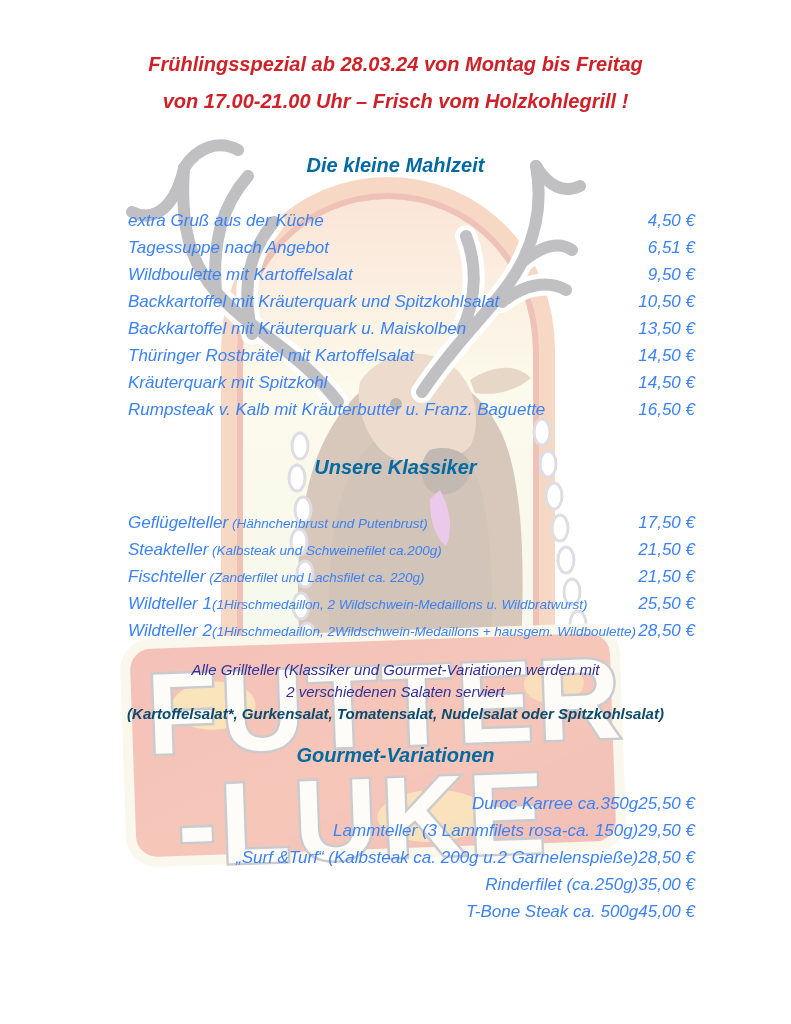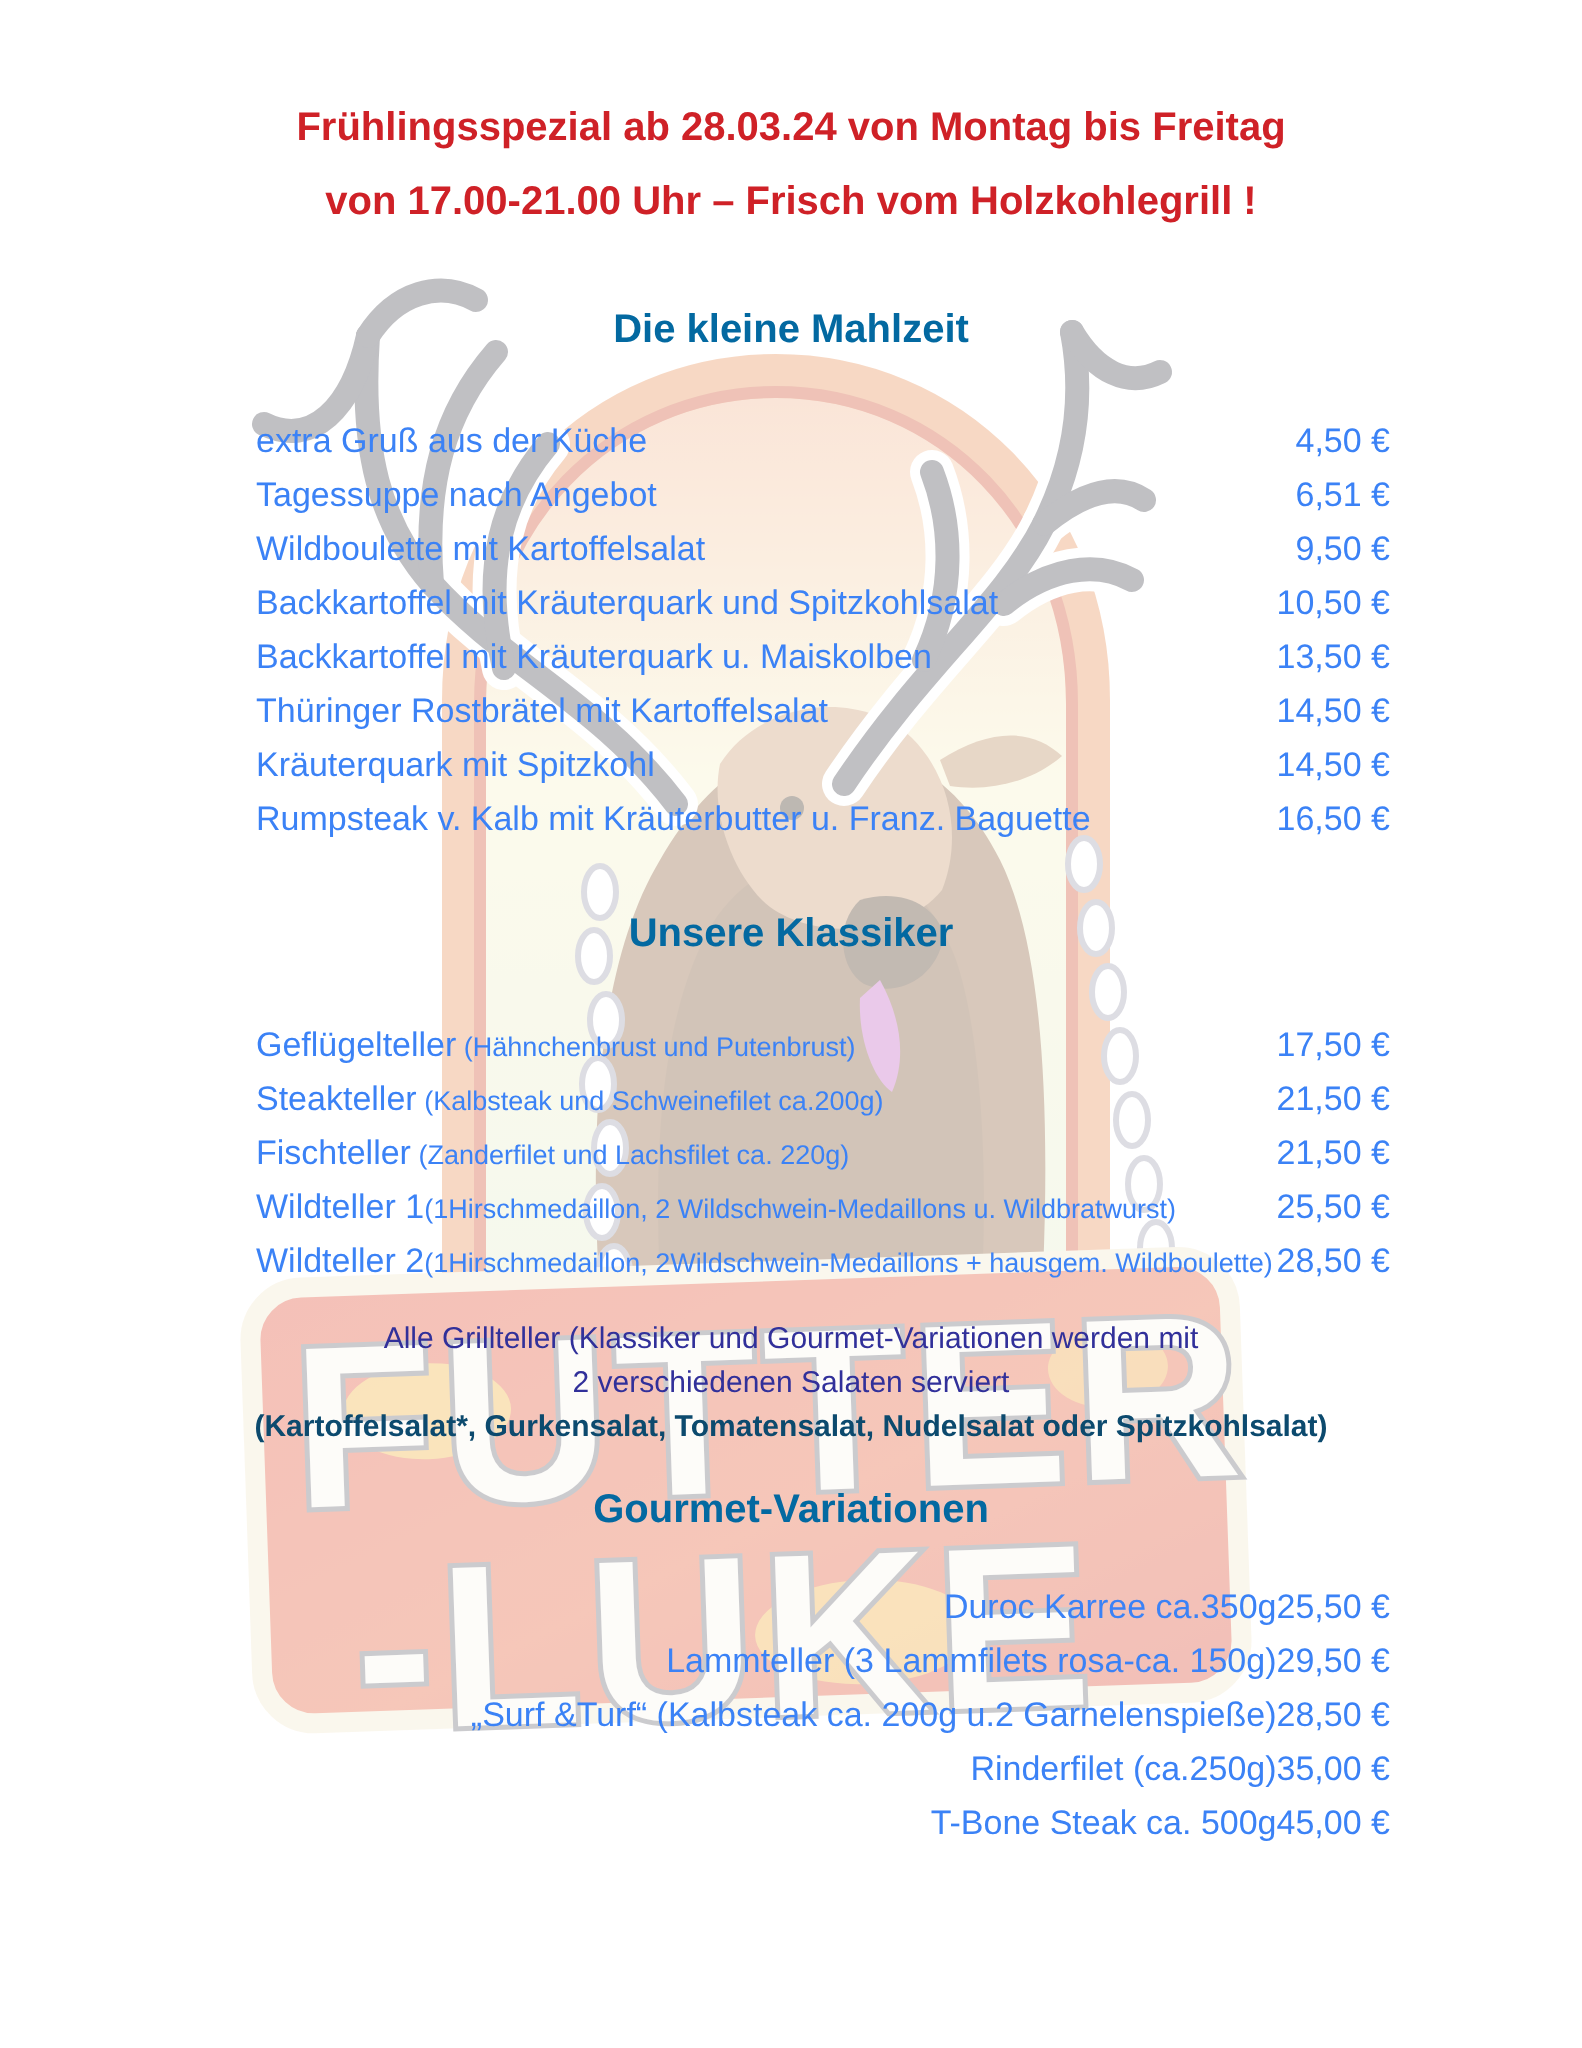--- a/index.html
+++ b/index.html
@@ -1,19 +1,19 @@
 <!DOCTYPE html>
 <html lang="de"><head>
 <meta charset="utf-8">
 <style>
   html,body{margin:0;padding:0;background:#ffffff;}
   .page{position:relative;width:791px;height:1024px;overflow:hidden;background:#ffffff;
         font-family:"Liberation Sans",sans-serif;}
   .wm{position:absolute;top:0;left:0;pointer-events:none;}
-  .content{position:relative;width:791px;}
+  .content{position:relative;width:791px;font-style:italic;}
   .header{padding-top:46px;text-align:center;color:#cf2127;font-weight:bold;
           font-size:20px;line-height:37px;}
   h2{margin:0;text-align:center;color:#0369a1;font-size:20px;font-weight:bold;line-height:26px;}
   .t1{margin-top:32px;}
   .t2{margin-top:31px;}
   .t3{margin-top:18px;}
   .list{margin:0 96px;padding-left:32px;color:#3b82f6;font-size:17px;}
   .list1{margin-top:29px;}
   .list1 .row{line-height:27px;}
   .list2{margin-top:30px;}

